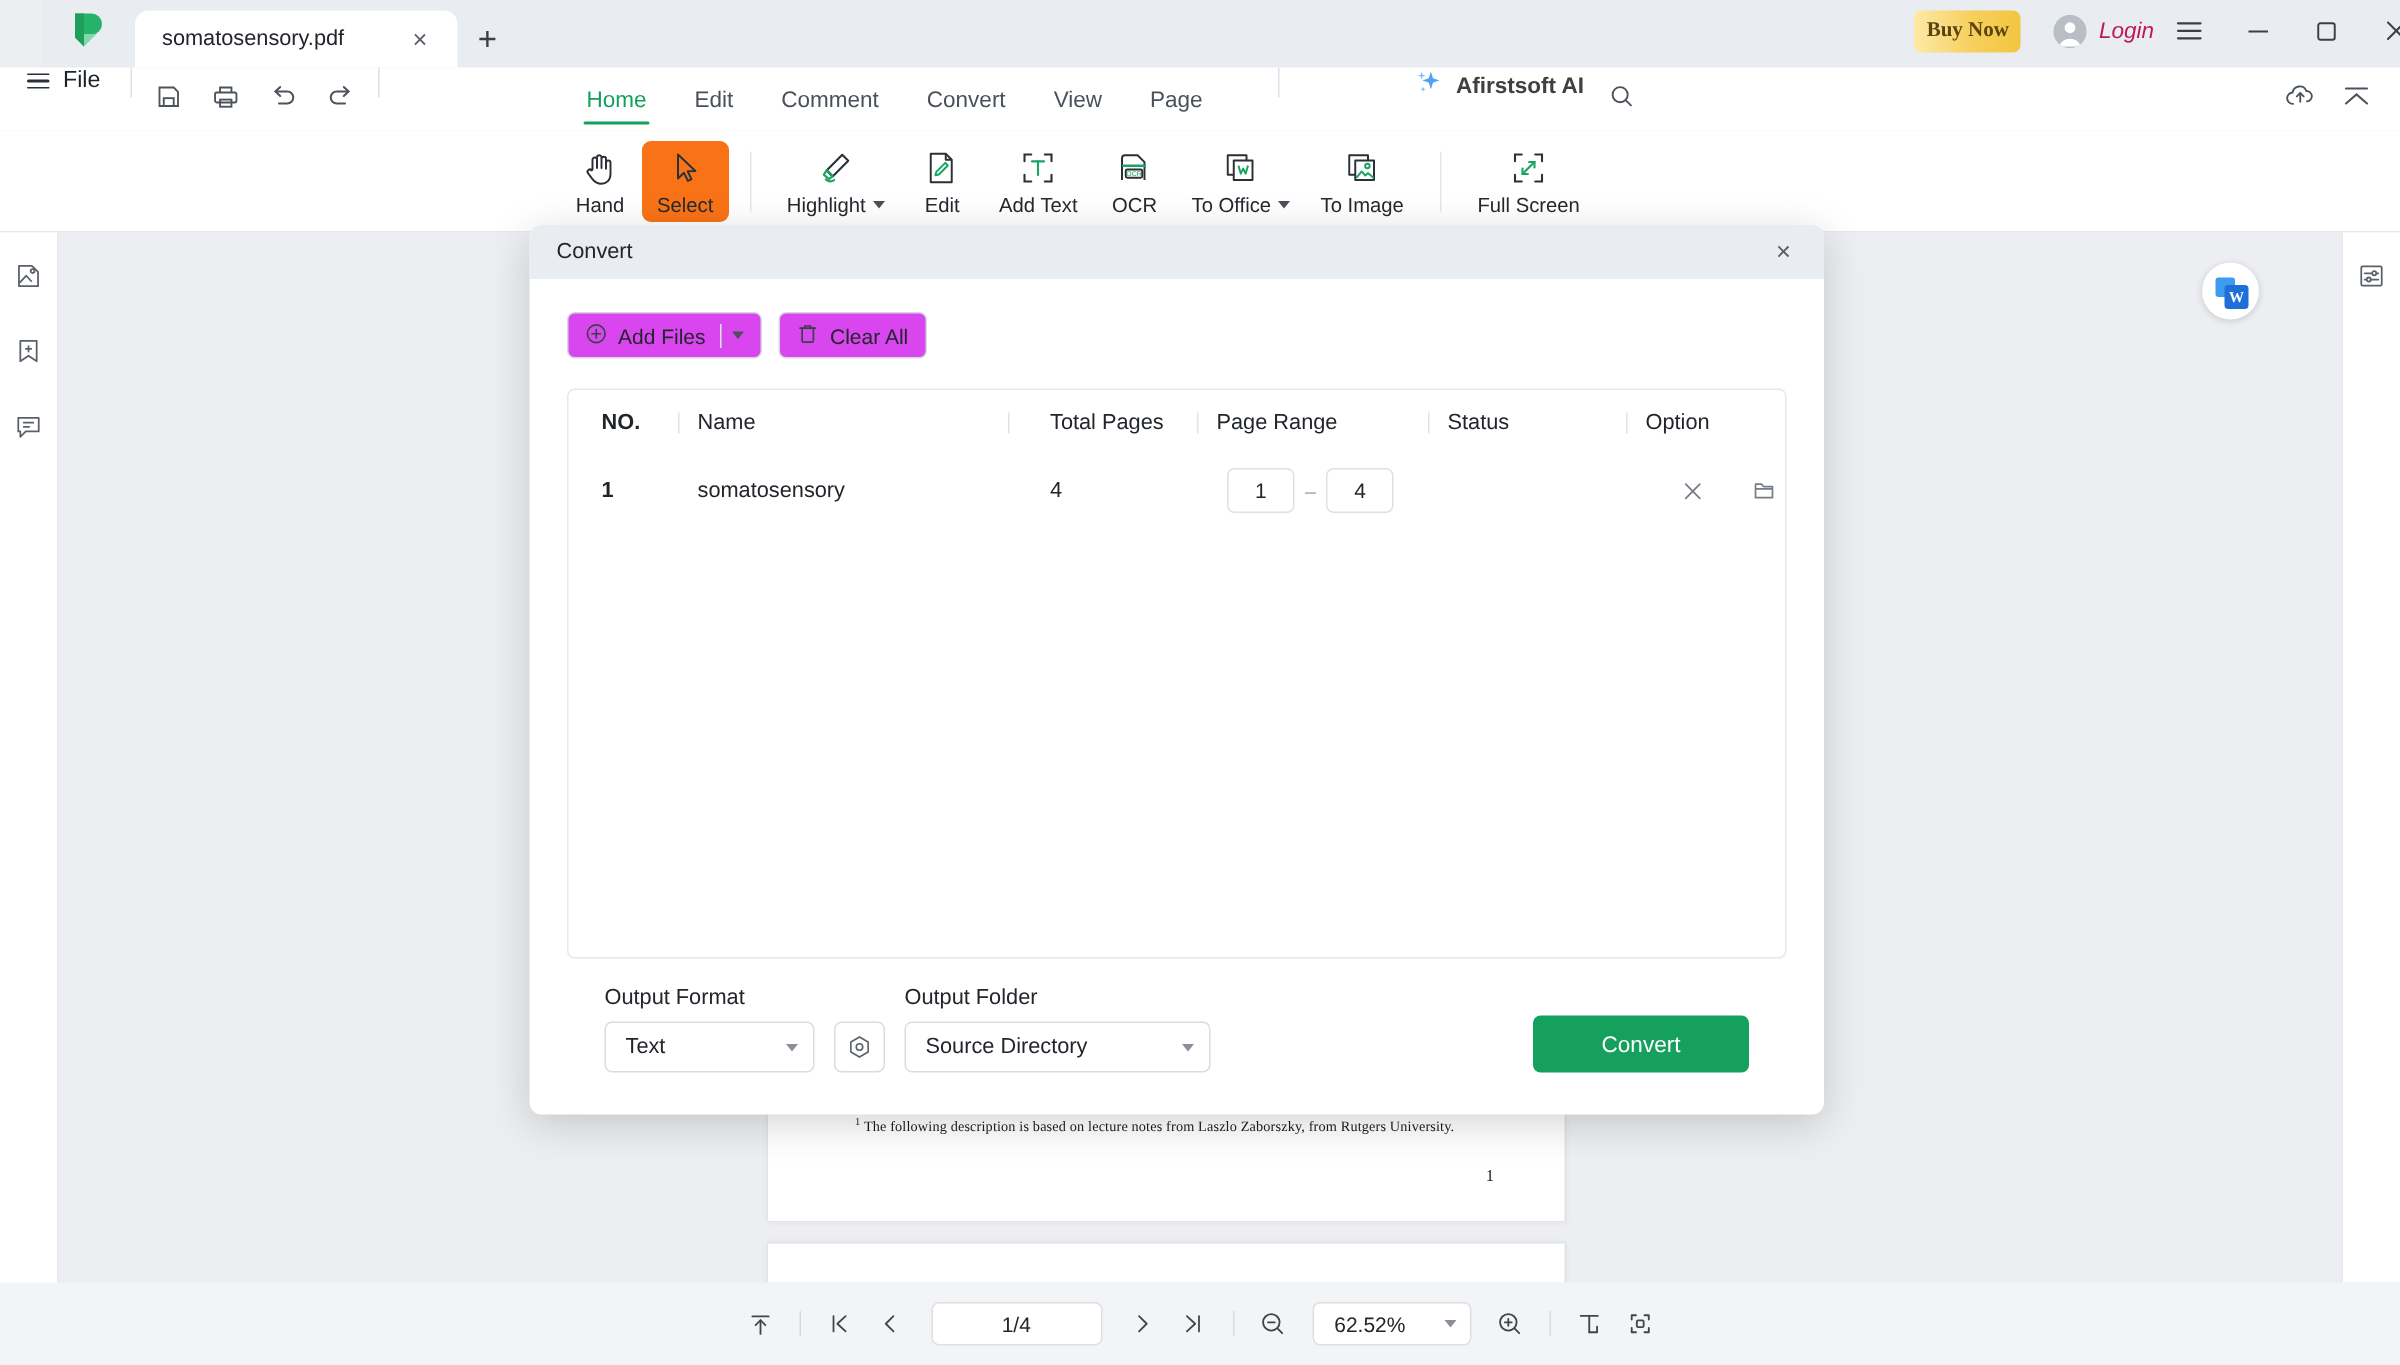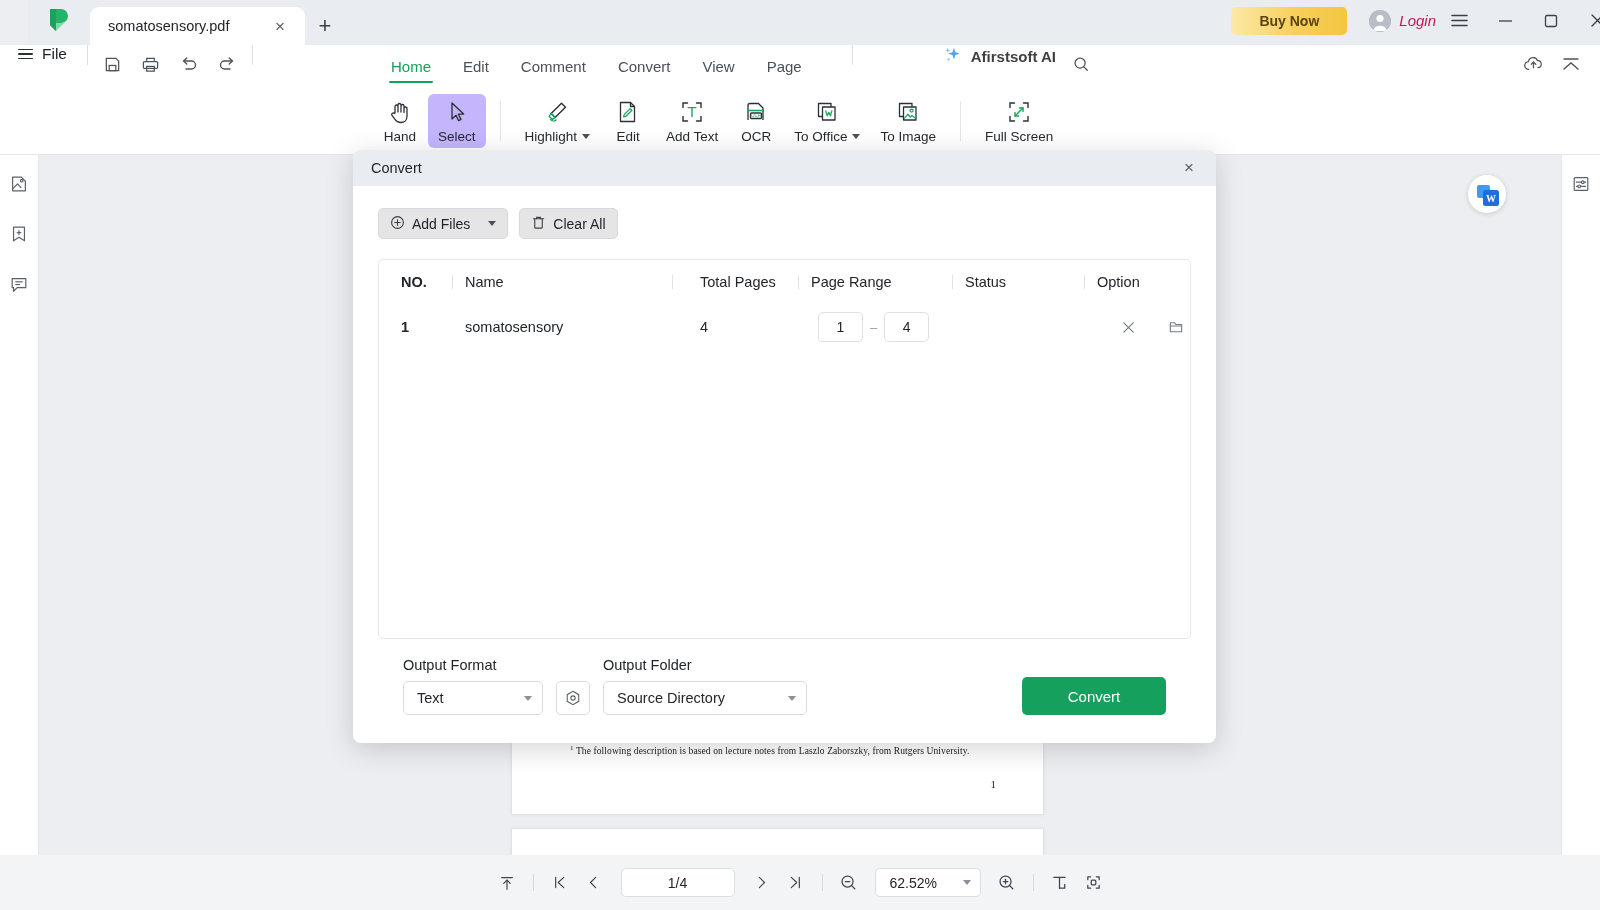--- a/index.html
+++ b/index.html
@@ -23,21 +23,21 @@
     border-radius: 9px 9px 0 0; display: flex; align-items: center;
     padding: 0 14px 0 18px; position: relative;
   }
   .tab-title { font-size: 14.5px; color: #22262b; flex: 1; white-space: nowrap; overflow: hidden; }
   .tab-close { width: 22px; height: 22px; display: flex; align-items: center; justify-content: center; color: #5a6069; font-size: 17px; line-height: 1; border-radius: 4px; cursor: pointer; }
   .newtab { width: 40px; height: 38px; display: flex; align-items: center; justify-content: center; color: #3b4047; font-size: 22px; line-height: 1; cursor: pointer; }
   .title-right { margin-left: auto; display: flex; align-items: center; height: 45px; padding-right: 8px; padding-bottom: 4px; }
   .buy-now {
     background: linear-gradient(90deg, #fde9a7 0%, #f7cf5c 55%, #f3c63f 100%);
     color: #5a4410; font-size: 14px; font-weight: bold;
-    padding: 6px 28px; border-radius: 5px; cursor: pointer; white-space: nowrap;
+    padding: 6px 8px; border-radius: 5px; cursor: pointer; white-space: nowrap; font-family: Liberation Serif, serif;
   }
   .login { display: flex; align-items: center; gap: 8px; margin-left: 22px; cursor: pointer; }
   .avatar { width: 22px; height: 22px; border-radius: 50%; background: #b9bec6; display: flex; align-items: flex-end; justify-content: center; overflow: hidden; }
   .login-text { font-size: 15px; color: #be185d; font-style: italic; }
   .winbtn { width: 46px; height: 40px; display: flex; align-items: center; justify-content: center; color: #3b4047; cursor: pointer; }
   .winbtn svg { display: block; }
 
   
   .menurow {
     position: absolute; left: 0; top: 45px; width: 1600px; height: 42px;
@@ -59,21 +59,21 @@
 
   
   .ribbon {
     position: absolute; left: 0; top: 87px; width: 1600px; height: 68px;
     background: #ffffff; display: flex; align-items: center; border-bottom: 1px solid #e4e7eb;
   }
   .rb-item {
     display: flex; flex-direction: column; align-items: center; justify-content: center;
     gap: 4px; padding: 5px 10px 4px; border-radius: 6px; cursor: pointer; min-width: 56px;
   }
-  .rb-item.selected { background: #c4b5fd; }
+  .rb-item.selected { background: #f97316; }
   .rb-label { font-size: 13.5px; color: #25292f; display: flex; align-items: center; gap: 5px; white-space: nowrap; }
   .caret { width: 0; height: 0; border-left: 4px solid transparent; border-right: 4px solid transparent; border-top: 5px solid #4a5059; }
   .rb-div { width: 1px; height: 40px; background: #e2e5e9; margin: 0 14px; }
 
   
   .leftbar {
     position: absolute; left: 0; top: 155px; width: 39px; height: 755px;
     background: #ffffff; border-right: 1px solid #e4e7eb;
     display: flex; flex-direction: column; align-items: center; padding-top: 14px; gap: 20px;
   }
@@ -122,21 +122,21 @@
   }
   .dlg-head {
     height: 36px; background: #e9ecf1; display: flex; align-items: center;
     padding: 0 14px 0 18px;
   }
   .dlg-title { font-size: 14.5px; color: #22262b; }
   .dlg-close { margin-left: auto; width: 26px; height: 26px; display: flex; align-items: center; justify-content: center; color: #5a6069; font-size: 17px; cursor: pointer; border-radius: 4px; }
   .dlg-body { padding: 22px 25px 0; }
   .dlg-toolbar { display: flex; gap: 11px; }
   .obtn {
-    height: 31px; border: 1px solid #d6dae0; border-radius: 5px; background: #e5e5e5;
+    height: 31px; border: 1px solid #d6dae0; border-radius: 5px; background: #d946ef;
     display: flex; align-items: center; gap: 7px; padding: 0 11px; cursor: pointer;
     font-size: 14px; color: #22262b; white-space: nowrap;
   }
   .obtn .sep { width: 1px; height: 16px; background: #e3e6ea; margin-left: 3px; }
   .filelist {
     margin-top: 20px; height: 380px; border: 1px solid #e4e7eb; border-radius: 5px;
     background: #fff; overflow: hidden;
   }
   .fl-head { display: flex; align-items: center; height: 43px; font-size: 14.5px; color: #22262b; }
   .fl-row { display: flex; align-items: center; height: 48px; font-size: 14.5px; color: #22262b; }

